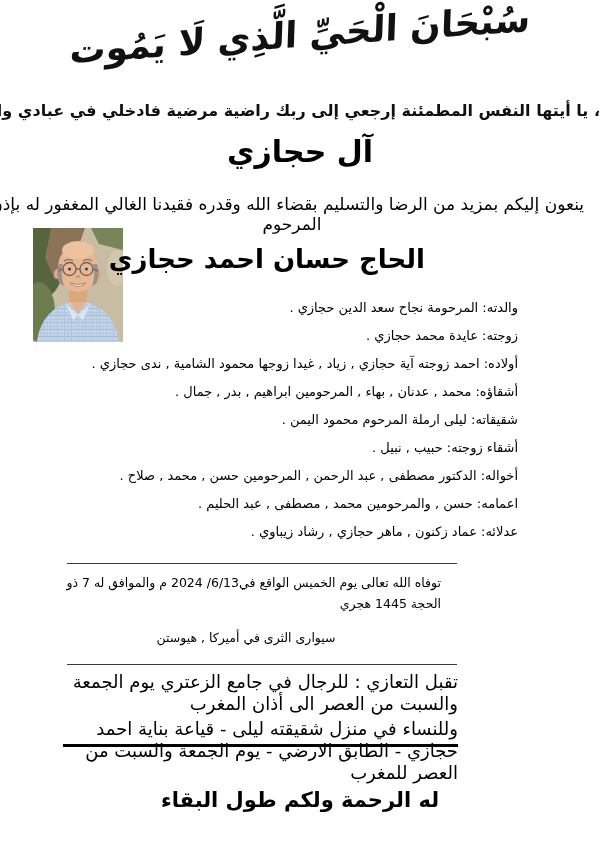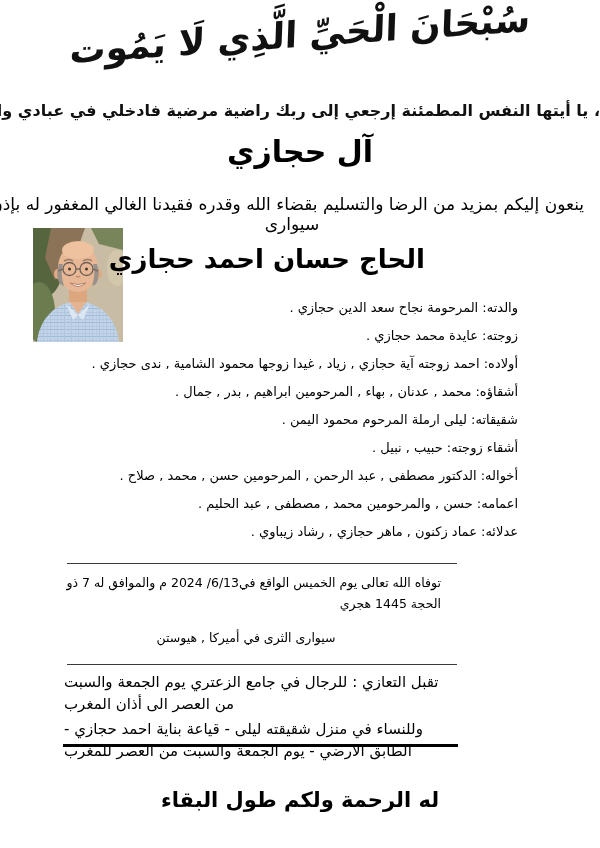--- a/index.html
+++ b/index.html
@@ -38,21 +38,21 @@
   .divider{position:absolute;left:67px;width:390px;border-top:1px solid #3a3a3a;height:0;}
   .divider.d1{top:563px;}
   .divider.d2{top:664px;}
   .death-block{
     position:absolute;top:572px;left:51px;width:390px;
     font-size:12.5px;line-height:21px;text-align:right;
   }
   .death-block .burial{margin-top:13px;text-align:center;}
   .condolence-block{
     position:absolute;top:671px;left:64px;width:394px;
-    font-size:15px;line-height:22px;text-align:left;
+    font-size:18px;line-height:22px;text-align:right;
   }
   .condolence-block .women{margin-top:3px;}
   .thick-line{position:absolute;top:744px;left:63px;width:395px;border-top:3px solid #000;height:0;}
   .farewell{
     position:absolute;top:788px;left:0;right:0;text-align:center;
     font-weight:bold;font-size:21px;
   }
 </style>
 </head>
 <body>
@@ -60,21 +60,21 @@
 <div class="page">
 
   <div class="calligraphy">سُبْحَانَ الْحَيِّ الَّذِي لَا يَمُوت</div>
 
   <div class="verse">، يا أيتها النفس المطمئنة إرجعي إلى ربك راضية مرضية فادخلي في عبادي وادخلي جنتي ،</div>
 
   <div class="family-title">آل حجازي</div>
 
   <div class="intro">
     <div class="l1">ينعون إليكم بمزيد من الرضا والتسليم بقضاء الله وقدره فقيدنا الغالي المغفور له بإذن الله</div>
-    <div class="l2">سيوارى</div>
+    <div class="l2">المرحوم</div>
   </div>
 
   <div class="photo">
     <svg viewBox="0 0 90 114">
       <defs>
         <pattern id="chk" width="7" height="7" patternUnits="userSpaceOnUse">
           <rect width="7" height="7" fill="#c3d4e8"></rect>
           <path d="M0 0H7 M0 3.5H7" stroke="#a2bcd8" stroke-width="1"></path>
           <path d="M0 0V7 M3.5 0V7" stroke="#aec5dd" stroke-width="1"></path>
         </pattern>

